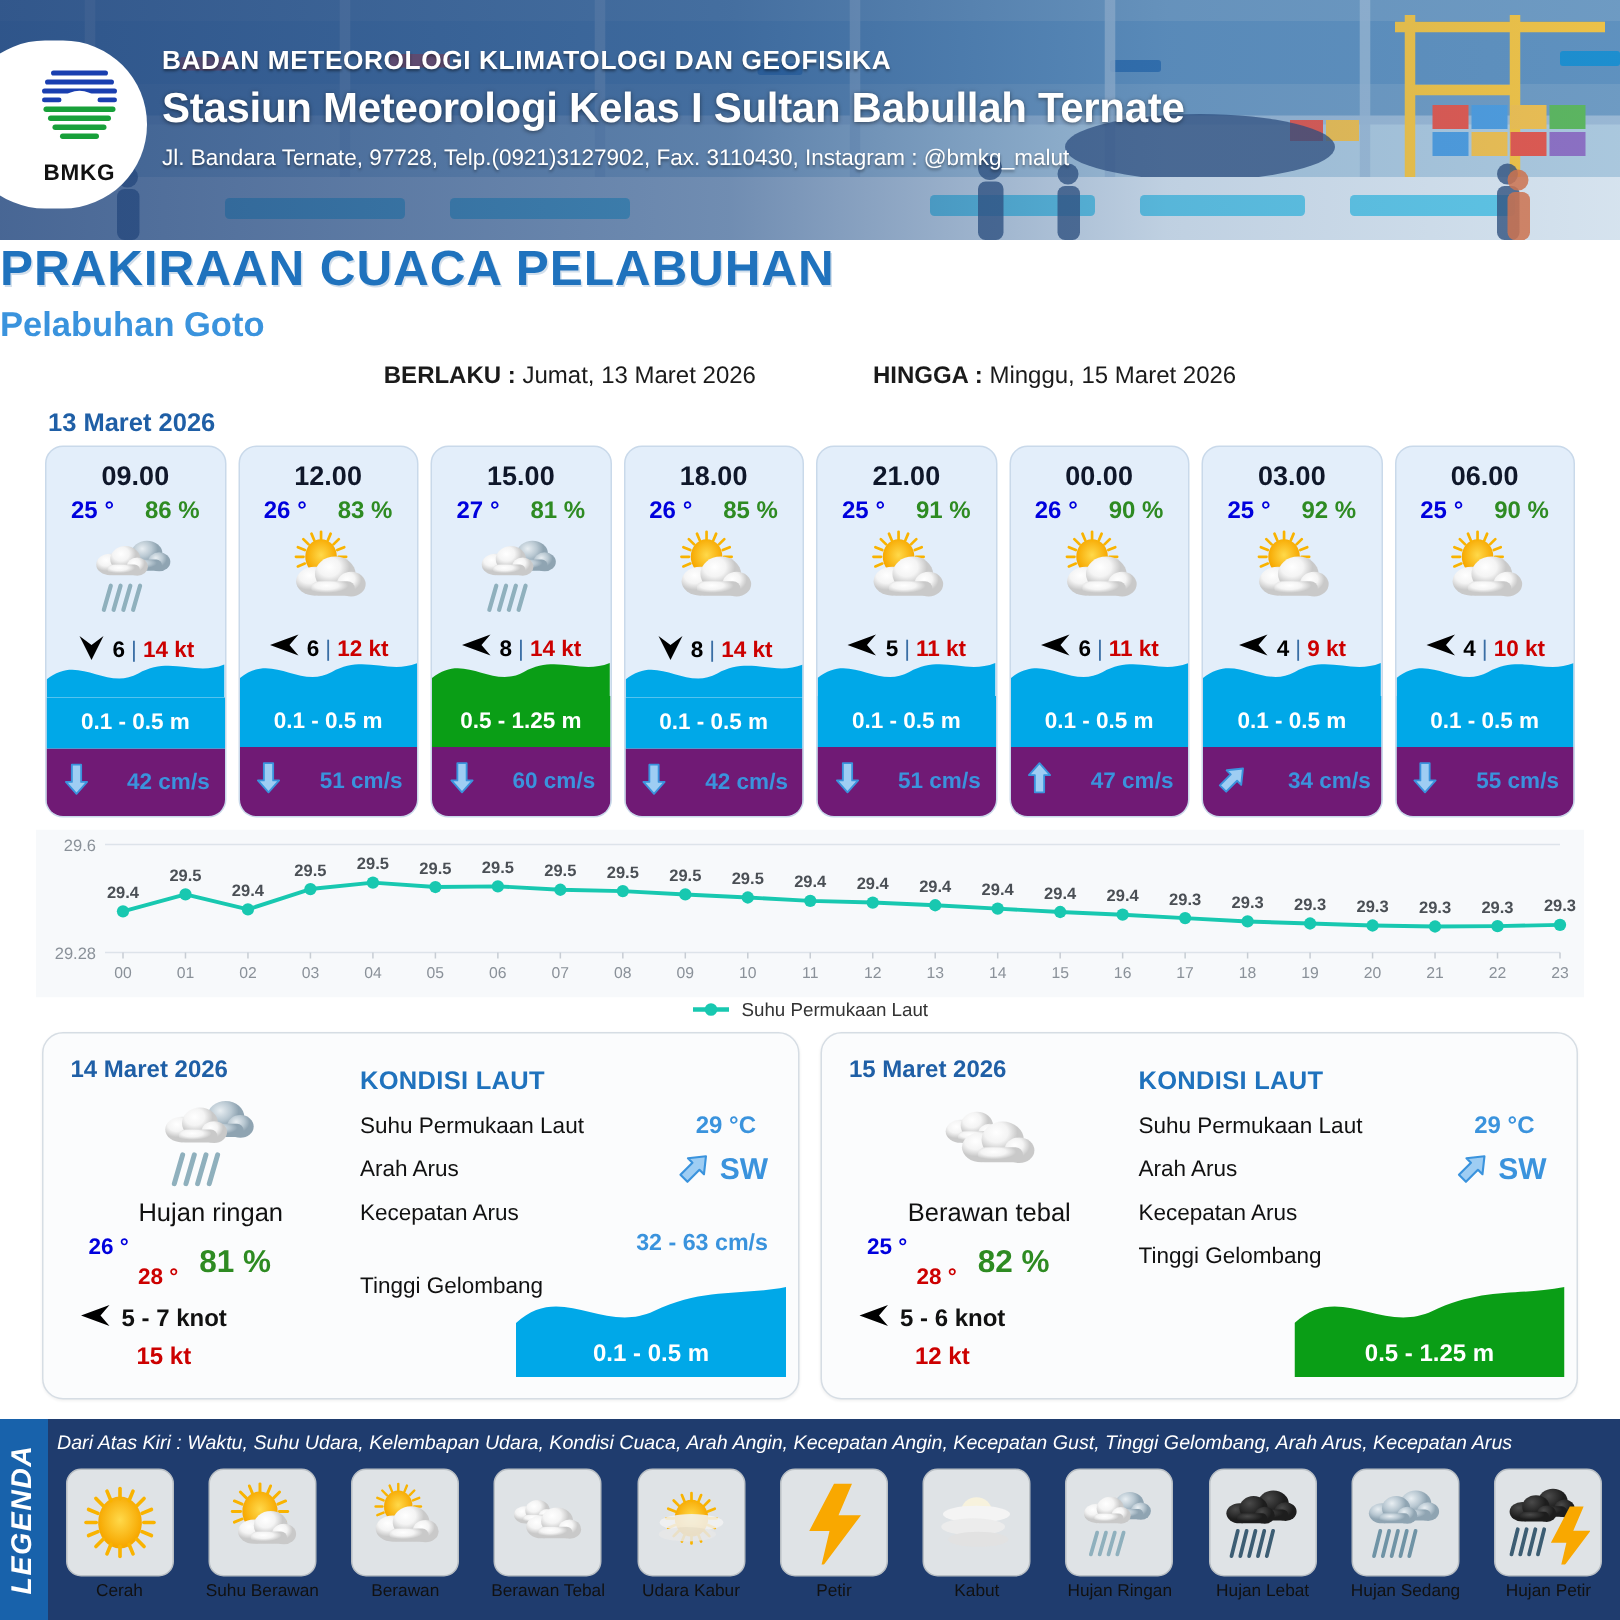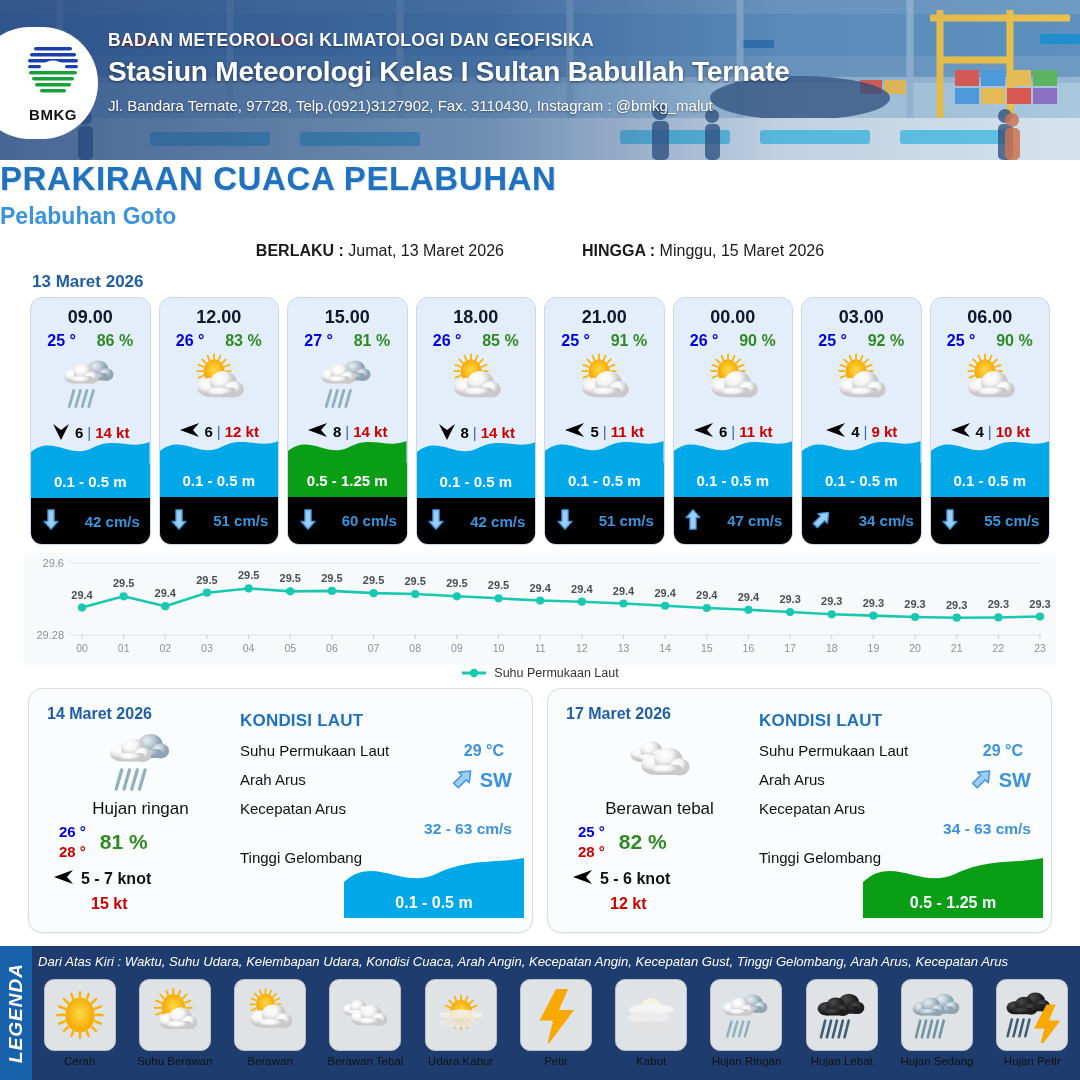--- a/index.html
+++ b/index.html
@@ -100,21 +100,21 @@
   .c-wave-wrap { position: relative; margin-top: auto; height: 62px; }
   .c-wave-svg { position: absolute; bottom: 34px; left: 0; width: 100%; height: 26px; display:block; }
   .c-wave-band {
     position: absolute; bottom: 0; left: 0; right: 0; height: 34px;
     display: flex; align-items: center; justify-content: center;
     font-size: 15px; font-weight: bold; color: #fff;
   }
   .c-cur {
     display: flex; align-items: center; justify-content: center; gap: 24px;
     height: 53px; font-size: 15px; font-weight: bold; color: #3a93dd;
-    background: #000000;
+    background: #701a75;
   }
 
   
   .chart-box { margin: 8px 24px 0; height: 112px; position: relative; }
   .chart-svg { width: 100%; height: 100%; display: block; }
   .chart-legend {
     display: flex; align-items: center; justify-content: center; gap: 7px;
     font-size: 12.5px; color: #333; margin-top: 1px;
   }
   .legend-marker { display: flex; align-items: center; }
@@ -130,21 +130,21 @@
     box-shadow: 0 1px 2px rgba(0,0,0,.06);
     display: flex;
   }
   .d-left { width: 205px; padding: 16px 0 0 18px; position: relative; }
   .d-date { font-size: 16px; font-weight: bold; color: #1f5fa6; }
   .d-icon { height: 72px; display: flex; align-items: center; justify-content: center; margin-top: 2px;}
   .d-cond { text-align: center; font-size: 17px; color: #111; margin-top: 2px; }
   .d-temps { display: flex; align-items: center; gap: 14px; margin-top: 4px; padding-left: 12px;}
   .d-tcol { display: flex; flex-direction: column; }
   .d-tmin { font-size: 15px; font-weight: bold; color: #0000dd; }
-  .d-tmax { font-size: 15px; font-weight: bold; color: #cc0000; margin-top: 3px;}
+  .d-tmax { font-size: 15px; font-weight: bold; color: #cc0000; margin-top: 3px; margin-left: 33px;}
   .d-hum { font-size: 21px; font-weight: bold; color: #2e8b22; }
   .d-wind { display: flex; align-items: center; gap: 6px; margin-top: 7px; padding-left: 6px;
             font-size: 16px; font-weight: bold; color: #111; }
   .d-gust { font-size: 16px; font-weight: bold; color: #cc0000; margin-top: 4px; padding-left: 44px;}
   .d-right { flex: 1; padding: 22px 14px 0 6px; position: relative; }
   .d-sea-title { font-size: 17px; font-weight: bold; color: #1f72bd; letter-spacing: .2px;}
   .d-kv { position: relative; margin-top: 11px; }
   .d-k { font-size: 15px; color: #111; }
   .d-v { font-size: 16px; font-weight: bold; color: #3a93dd; position: absolute; right: 14px; top: 0; }
   .d-v-cur { font-size: 15.5px; font-weight: bold; color: #3a93dd; text-align: right; padding-right: 6px; margin-top: 2px;}
@@ -1104,21 +1104,21 @@
       <div class="d-wave">
         <svg width="100%" height="100%" viewBox="0 0 180 62" preserveAspectRatio="none">
           <path d="M0 26 C 30 -2, 58 34, 92 18 C 126 2, 150 8, 180 2 L180 62 L0 62 Z" fill="#00a8e8"></path>
         </svg>
         <div class="d-wave-label">0.1 - 0.5 m</div>
       </div>
     </div>
     </div>
     <div class="daily">
     <div class="d-left">
-      <div class="d-date">17 Maret 2026</div>
+      <div class="d-date">15 Maret 2026</div>
       <div class="d-icon">
           <svg width="74" height="74" viewBox="0 0 74 74">
             <defs>
     <radialGradient id="g_berawan-tebal_74_c" cx="35%" cy="30%">
                 <stop offset="0%" stop-color="#ffffff"></stop>
                 <stop offset="55%" stop-color="#f4f4f4"></stop>
                 <stop offset="100%" stop-color="#c9c9c9"></stop>
               </radialGradient>
     <radialGradient id="g_berawan-tebal_74_d" cx="35%" cy="30%">
                 <stop offset="0%" stop-color="#e8eef2"></stop>
@@ -1176,21 +1176,20 @@
           <span><svg width="28.6" height="26.4" viewBox="0 0 30 28">
                 <g transform="rotate(45 15 14)">
                   <path d="M15 3 L23 13 L18.5 13 L18.5 25 L11.5 25 L11.5 13 L7 13 Z" fill="#9ecdf3" stroke="#3a93dd" stroke-width="1.5" stroke-linejoin="round"></path>
                 </g>
               </svg></span>
           <span class="d-dir-txt">SW</span>
         </span>
       </div>
       <div class="d-kv">
         <span class="d-k">Kecepatan Arus</span>
-        <div class="d-v-cur">34  - 63 cm/s</div>
       </div>
       <div class="d-kv">
         <span class="d-k">Tinggi Gelombang</span>
       </div>
       <div class="d-wave">
         <svg width="100%" height="100%" viewBox="0 0 180 62" preserveAspectRatio="none">
           <path d="M0 26 C 30 -2, 58 34, 92 18 C 126 2, 150 8, 180 2 L180 62 L0 62 Z" fill="#0a9e16"></path>
         </svg>
         <div class="d-wave-label">0.5 - 1.25 m</div>
       </div>

